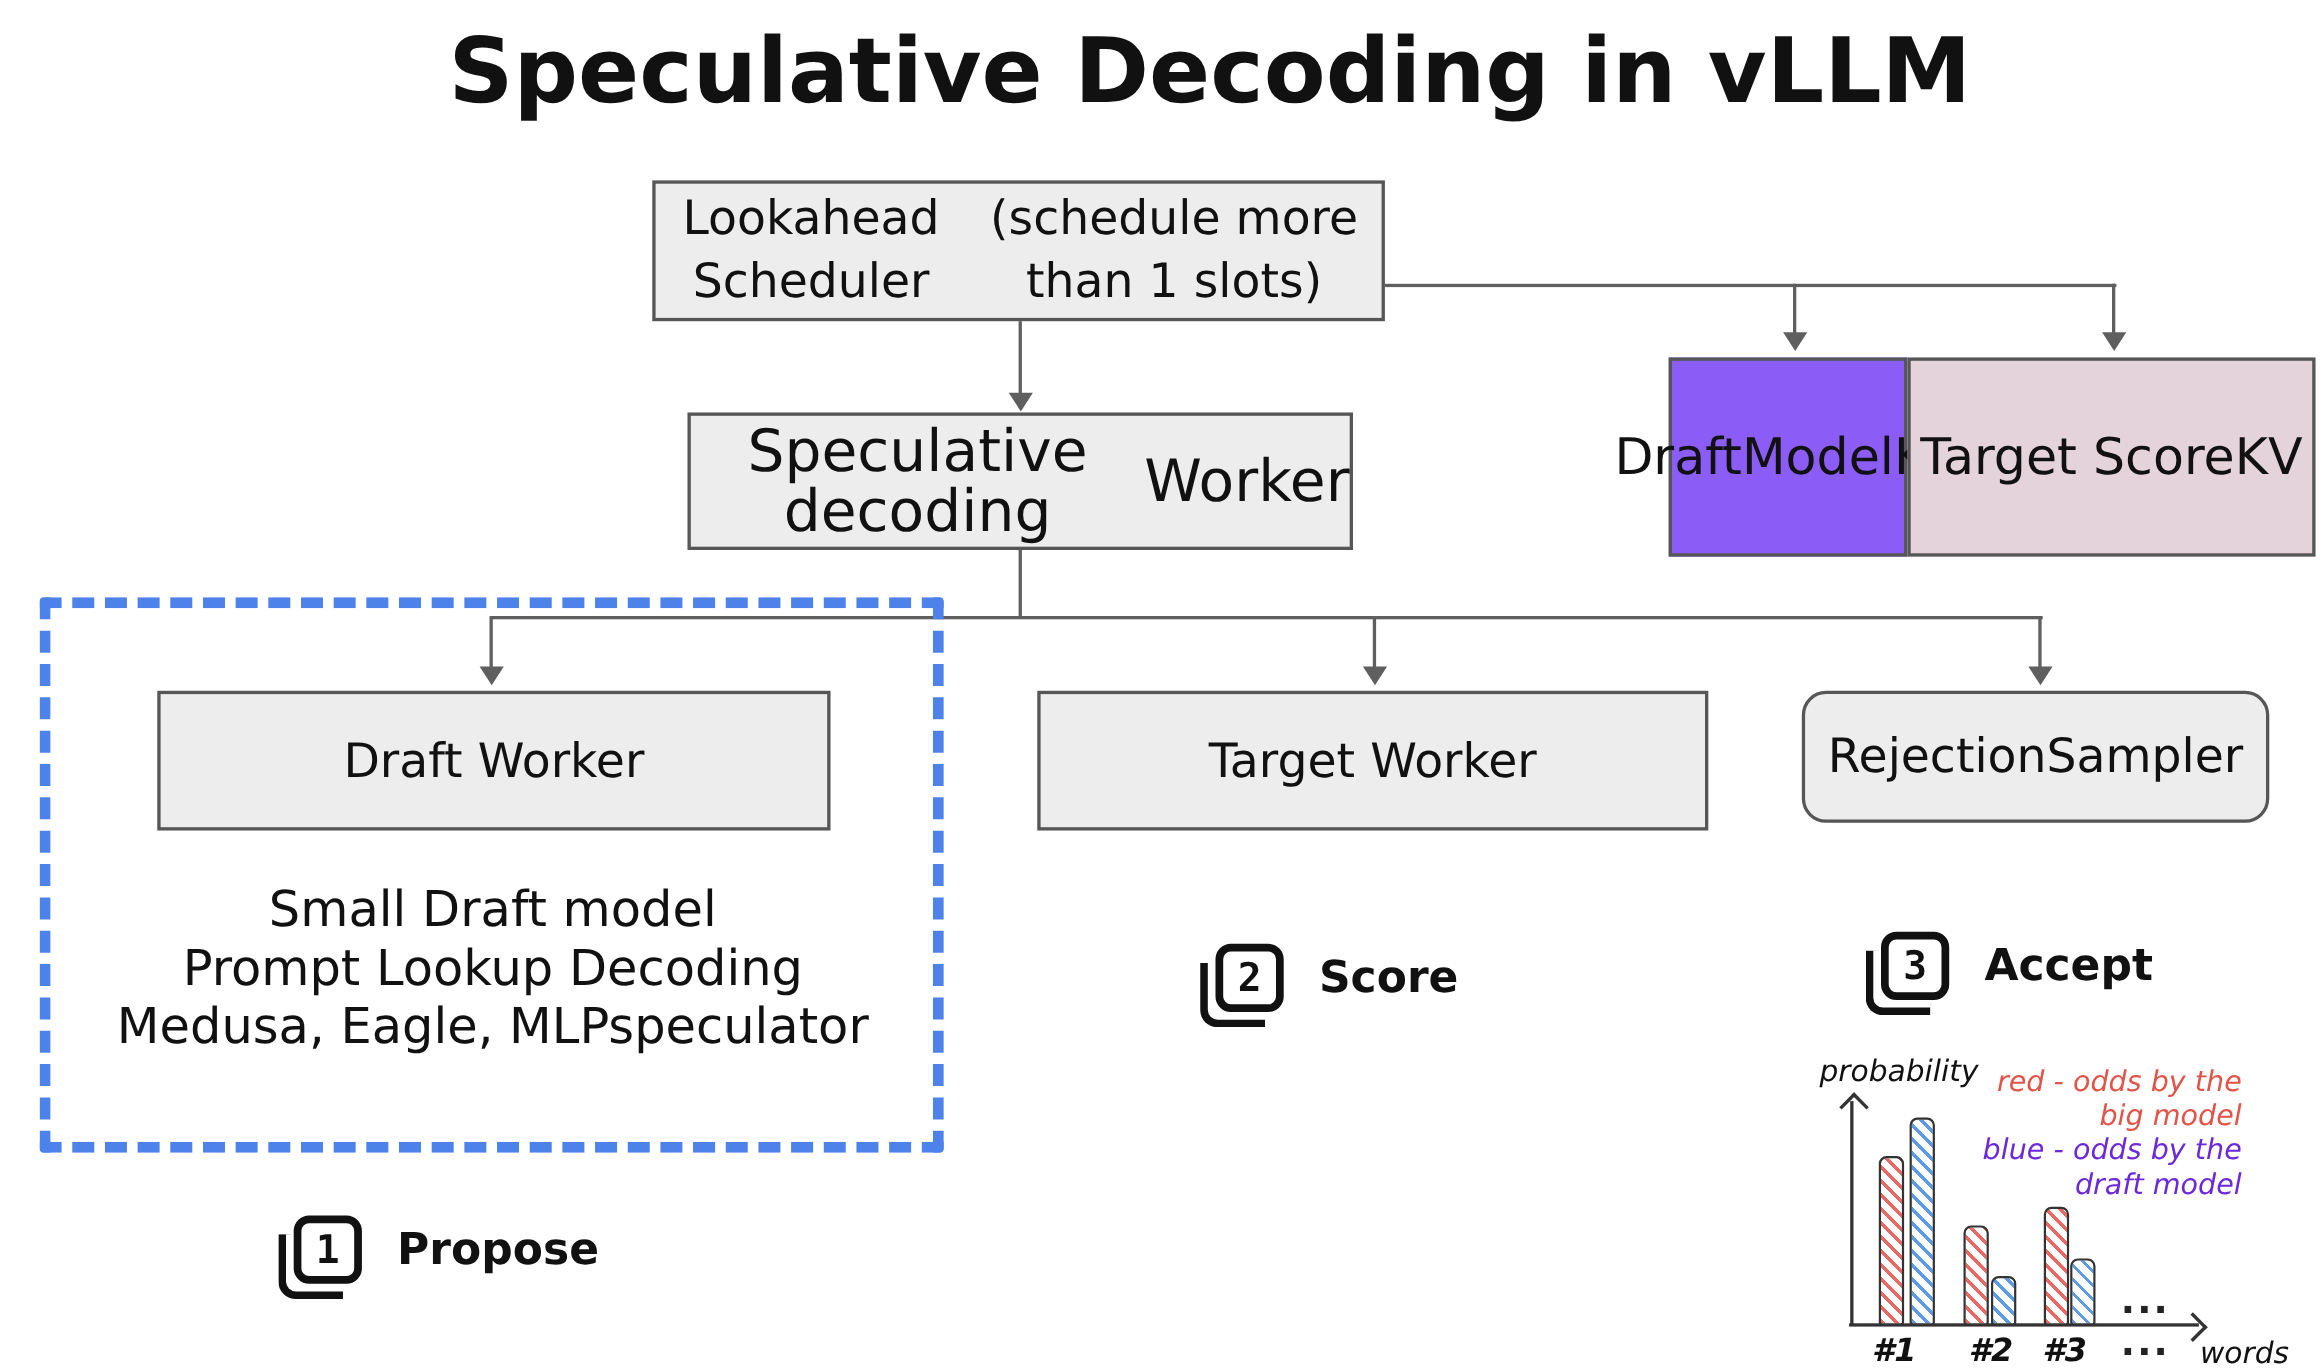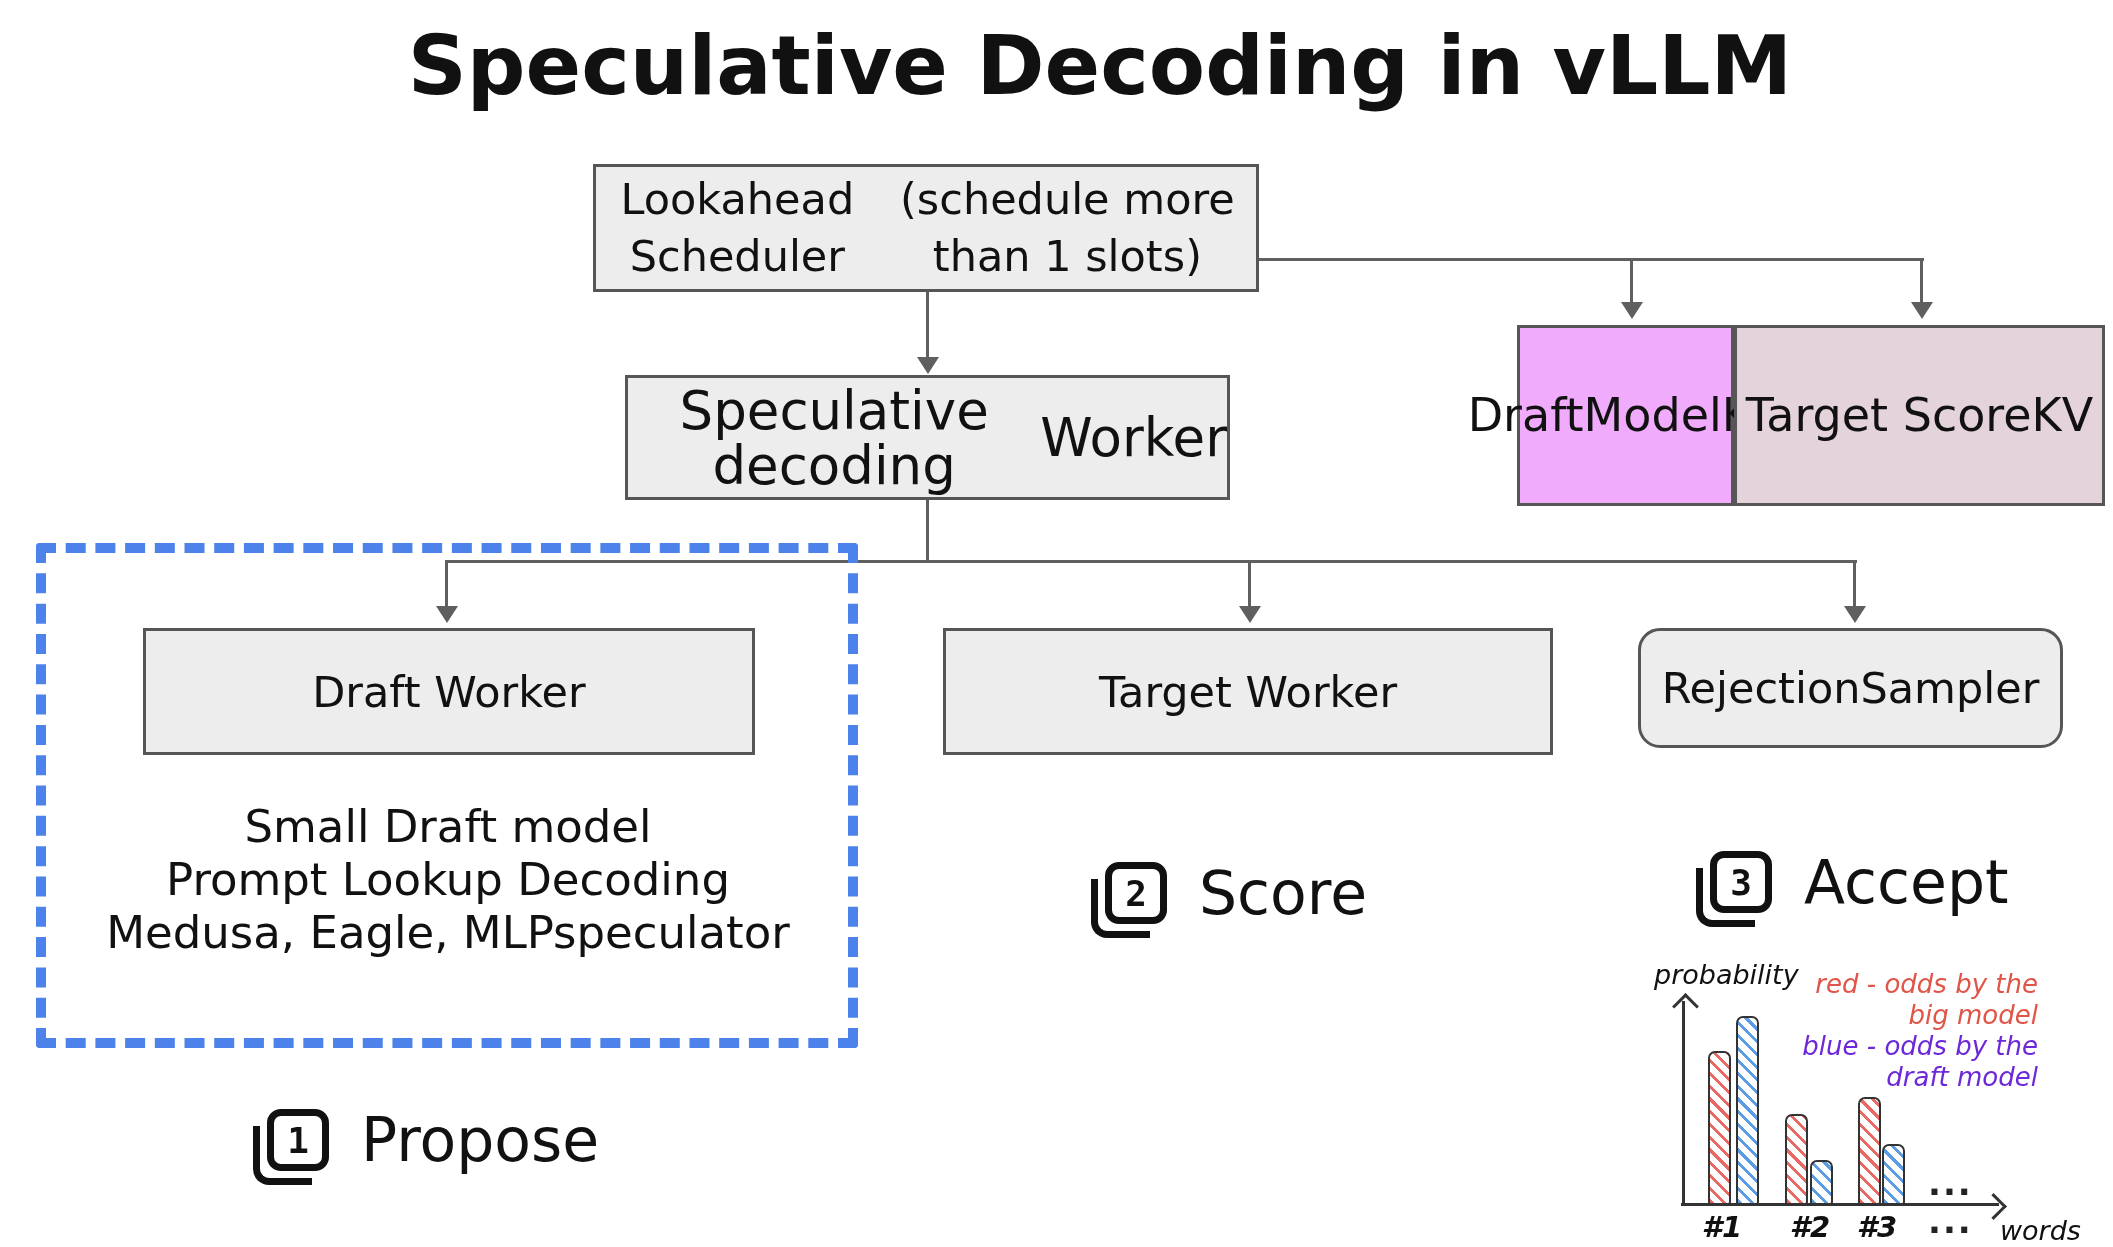--- a/index.html
+++ b/index.html
@@ -15,39 +15,39 @@
   .arrow-down{position:absolute;width:0;height:0;border-left:11px solid transparent;
               border-right:11px solid transparent;border-top:17px solid #5f5f5f;}
 
   
   .title{position:absolute;left:400px;top:18px;width:1400px;text-align:center;
          font-size:82px;font-weight:700;letter-spacing:0px;}
 
   
   .lookahead{left:593px;top:164px;width:666px;height:128px;font-size:43px;line-height:57px;}
   .specworker{left:625px;top:375px;width:605px;height:125px;font-size:53px;line-height:55px;}
-  .kv-draft{left:1517px;top:325px;width:217px;height:181px;font-size:46px;line-height:55px;background:#f0abfc;}
+  .kv-draft{left:1517px;top:325px;width:217px;height:181px;font-size:46px;line-height:55px;background:#8b5cf6;}
   .kv-target{left:1734px;top:325px;width:371px;height:181px;font-size:46px;line-height:55px;background:#e5d3dc;}
   .draftworker{left:143px;top:628px;width:612px;height:127px;font-size:43px;}
   .targetworker{left:943px;top:628px;width:610px;height:127px;font-size:43px;}
   .rejection{left:1638px;top:628px;width:425px;height:120px;font-size:43px;line-height:53px;border-radius:22px;}
 
   .dashedbox{position:absolute;left:36px;top:543px;width:822px;height:505px;box-sizing:border-box;
              border:10px dashed #4d82ea;border-radius:4px;z-index:3;}
   .methods{position:absolute;left:95px;top:800px;width:706px;text-align:center;
            font-size:45px;line-height:53px;font-weight:500;}
 
   
   .step{position:absolute;display:flex;align-items:center;z-index:4;}
   .sq-icon{position:relative;width:62px;height:62px;box-sizing:border-box;border:7px solid #111;
            border-radius:14px;display:flex;align-items:center;justify-content:center;background:#fff;}
   .sq-icon::before{content:"";position:absolute;left:-21px;bottom:-21px;width:52px;height:52px;
                    border-left:7px solid #111;border-bottom:7px solid #111;border-bottom-left-radius:16px;}
   .sq-num{font-family:"DejaVu Sans Mono","Liberation Mono",monospace;font-size:36px;font-weight:700;}
-  .step-label{margin-left:32px;font-size:60px;font-weight:400;}
+  .step-label{margin-left:32px;font-size:40px;font-weight:700;}
 
   
   .chart{position:absolute;left:1640px;top:953px;width:465px;height:294px;z-index:2;}
   .chart .axis{position:absolute;background:#333;}
   .chart .yaxis{left:42px;top:48px;width:3px;height:204px;}
   .chart .xaxis{left:41px;top:250px;width:318px;height:3px;}
   .chev{position:absolute;width:16px;height:16px;border-top:3px solid #333;border-right:3px solid #333;}
   .chev-up{left:36px;top:44px;transform:rotate(-45deg);}
   .chev-right{left:344px;top:244px;transform:rotate(45deg);}
   .bar{position:absolute;bottom:42px;width:23px;box-sizing:border-box;border:2px solid #333;

